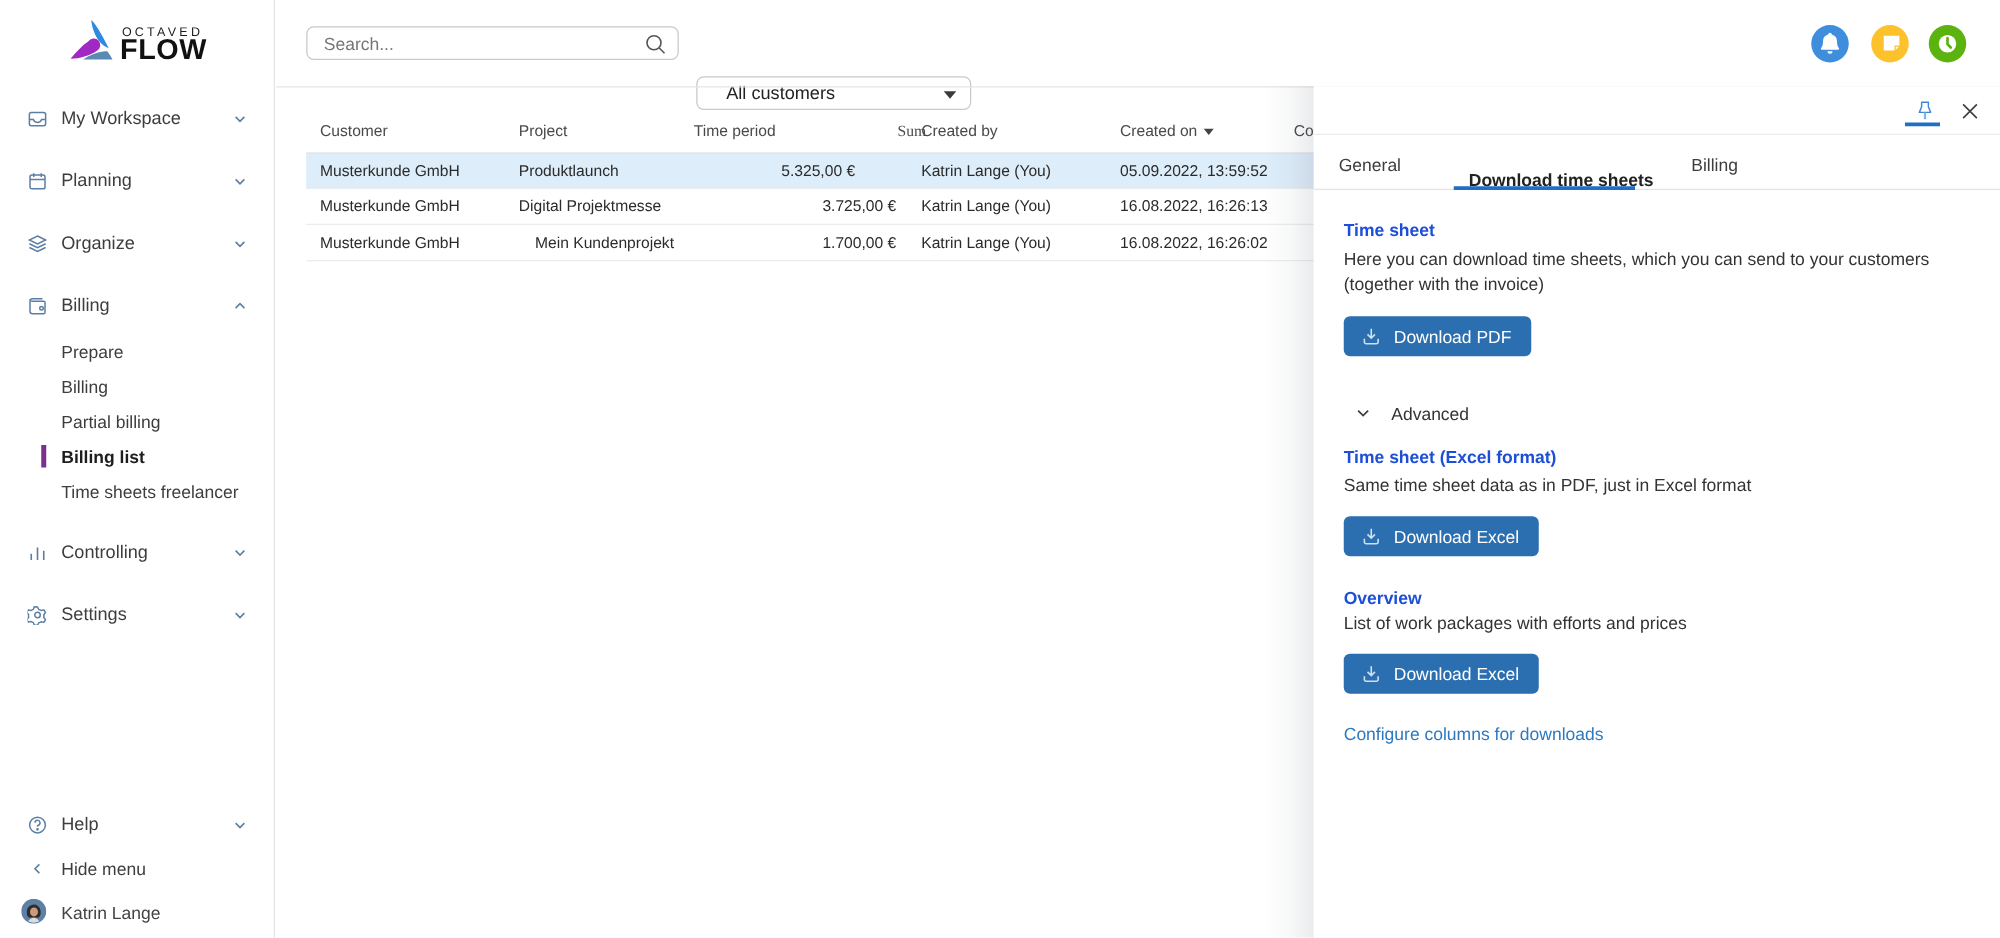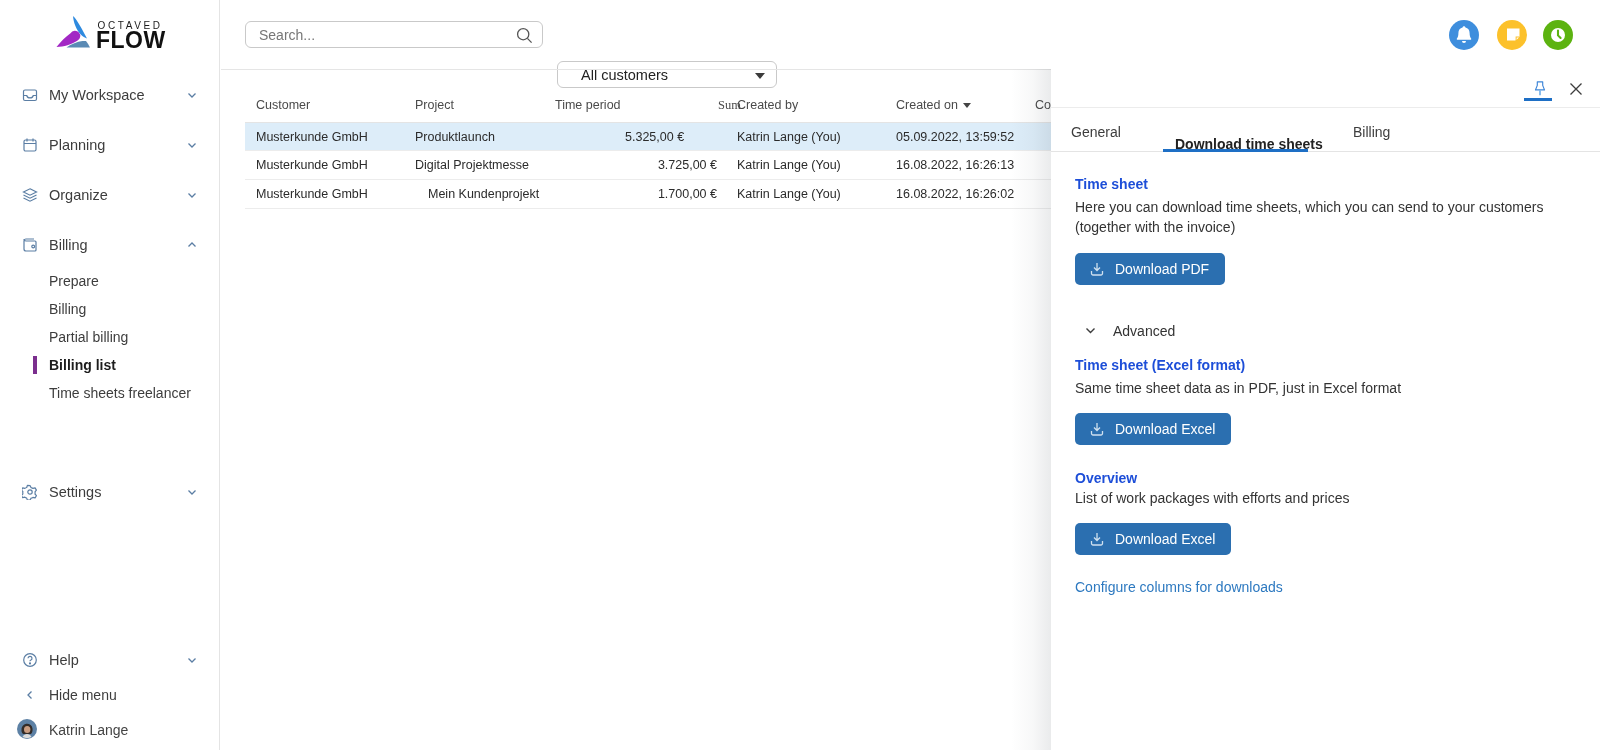--- a/index.html
+++ b/index.html
@@ -106,20 +106,29 @@
         <path d="M2.5 7.5 L6 4 L9.5 7.5"></path>
       </svg>
   </div>
   <div class="subitem" style="top:272px;">Prepare</div>
   <div class="subitem" style="top:300px;">Billing</div>
   <div class="subitem" style="top:328px;">Partial billing</div>
   <div class="abs" style="left:33px; top:356px; width:4px; height:18px; background:#7b2f8e;"></div>
   <div class="subitem" style="top:356px; font-weight:bold; color:#1d1d1d;">Billing list</div>
   <div class="subitem" style="top:384px;">Time sheets freelancer</div>
 
+  <div class="navitem" style="top:434px;">
+    <svg class="ico" viewBox="0 0 16 16" fill="none" stroke="#5b7ea4" stroke-width="1.3">
+      <path d="M3 9 v5 M8 4 v10 M13 6.5 v7.5"></path>
+    </svg>
+    <div class="lbl">Controlling</div>
+    <svg class="chev" viewBox="0 0 12 12" fill="none" stroke="#5b7ea4" stroke-width="1.3">
+        <path d="M2.5 4.5 L6 8 L9.5 4.5"></path>
+      </svg>
+  </div>
   <div class="navitem" style="top:484px;">
     <svg class="ico" viewBox="0 0 16 16" fill="none" stroke="#5b7ea4" stroke-width="1.2">
       <circle cx="8" cy="8" r="2.2"></circle>
       <path d="M8 1.6 l1 2 a4.8 4.8 0 0 1 1.9 0.8 l2.2 -0.5 l1.3 2.2 l-1.4 1.7 a4.8 4.8 0 0 1 0 2.2 l1.4 1.7 l-1.3 2.2 l-2.2 -0.5 a4.8 4.8 0 0 1 -1.9 0.8 l-1 2 l-2.6 0 l-0.7 -2.1 a4.8 4.8 0 0 1 -1.8 -0.9 l-2.2 0.5 l-1.3 -2.2 l1.5 -1.6 a4.8 4.8 0 0 1 0 -2.2 l-1.5 -1.6 l1.3 -2.2 l2.2 0.5 a4.8 4.8 0 0 1 1.8 -0.9 l0.7 -2.1 Z" stroke-linejoin="round"></path>
     </svg>
     <div class="lbl">Settings</div>
     <svg class="chev" viewBox="0 0 12 12" fill="none" stroke="#5b7ea4" stroke-width="1.3">
         <path d="M2.5 4.5 L6 8 L9.5 4.5"></path>
       </svg>
   </div>

